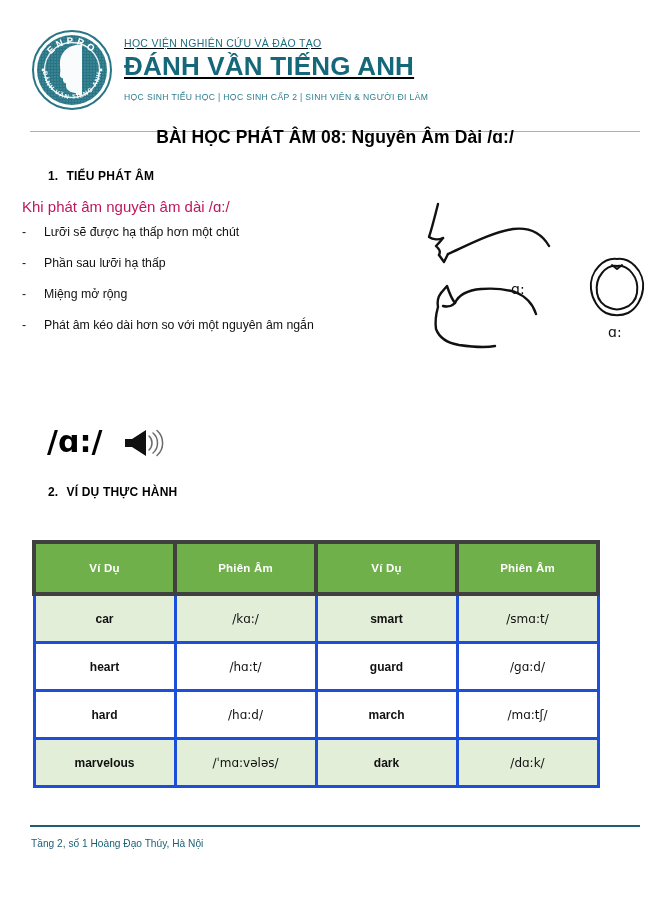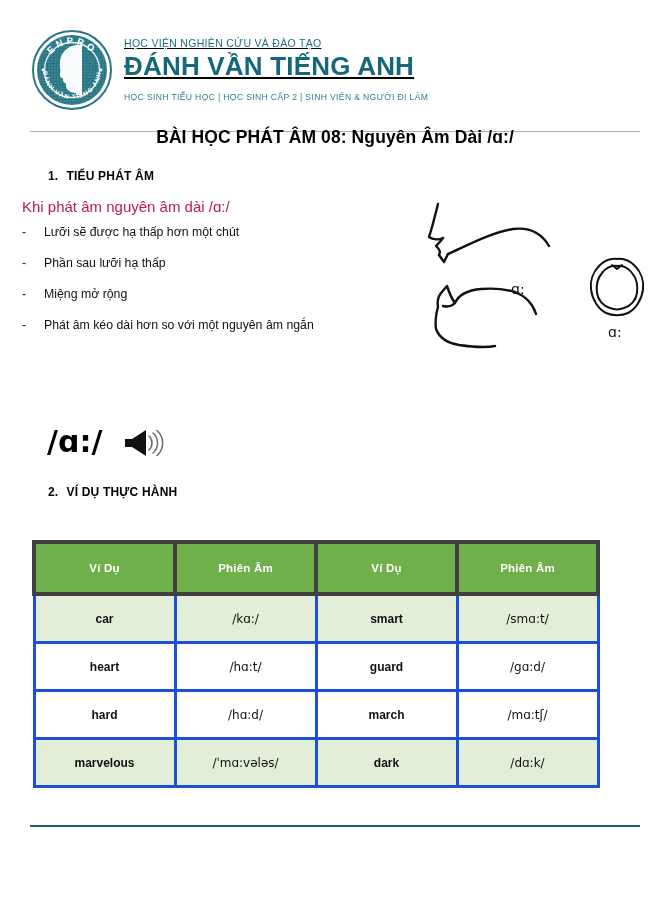--- a/index.html
+++ b/index.html
@@ -400,15 +400,16 @@
           <td class="ipa">/ˈmɑ:vələs/</td>
           <td class="word">dark</td>
           <td class="ipa">/dɑ:k/</td>
         </tr>
       </tbody>
     </table>
   </div>
 
   <div class="footer-rule"></div>
   <div class="footer">
+    <div>Tầng 2, số 1 Hoàng Đạo Thúy, Hà Nội</div>
   </div>
 
 </div>
 
 </body></html>

